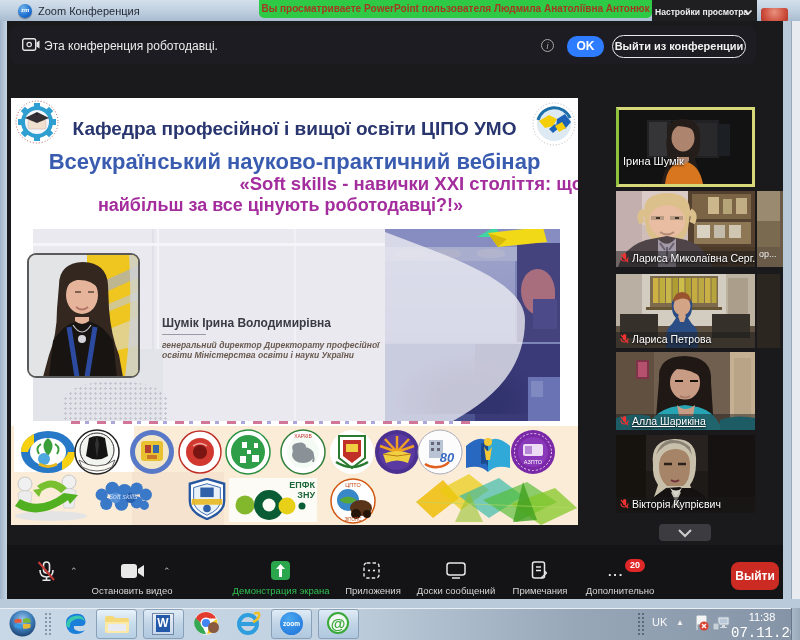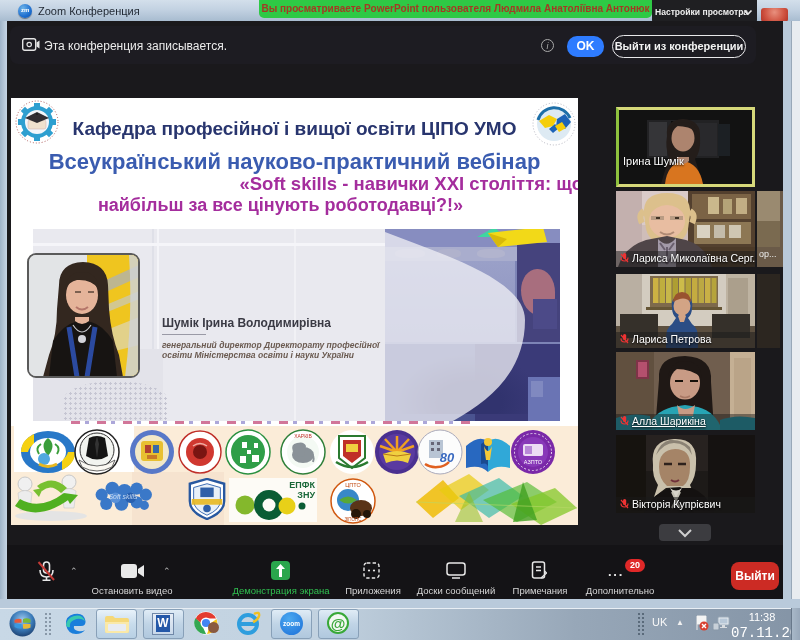--- a/index.html
+++ b/index.html
@@ -27,21 +27,21 @@
   </svg>
 
 <div class="abs" style="left:7px;top:21px;width:776px;height:578px;background:#1a191c;"></div>
 
 <div class="abs" style="left:10px;top:26px;width:746px;height:38px;background:#1d1c22;border-radius:8px;"></div>
 <svg class="abs" style="left:22px;top:38px;" width="18" height="13" viewBox="0 0 18 13">
     <rect x="0.7" y="0.7" width="13" height="11.6" rx="2" fill="none" stroke="#e4e4e4" stroke-width="1.4"></rect>
     <circle cx="7.2" cy="6.5" r="2.2" fill="none" stroke="#e4e4e4" stroke-width="1.2"></circle>
     <path d="M14.5 4.5 L17.5 2.5 V10.5 L14.5 8.5 Z" fill="#e4e4e4"></path>
   </svg>
-<div class="abs" style="left:44px;top:39px;color:#ececec;font-size:12px;white-space:nowrap;">Эта конференция записывается.</div>
+<div class="abs" style="left:44px;top:39px;color:#ececec;font-size:12px;white-space:nowrap;">Эта конференция роботодавці.</div>
 <div class="abs" style="left:541px;top:39px;width:13px;height:13px;border:1px solid #aaa;border-radius:50%;color:#aaa;font-size:9px;text-align:center;line-height:13px;font-style:italic;">i</div>
 <div class="abs" style="left:567px;top:36px;width:37px;height:21px;background:#2e7cff;border-radius:10px;color:#fff;font-size:12px;font-weight:bold;text-align:center;line-height:21px;">OK</div>
 <div class="abs" style="left:612px;top:35px;width:134px;height:23px;border:1.5px solid #e8e8ea;border-radius:12px;color:#f2f2f2;font-size:11px;font-weight:bold;text-align:center;line-height:20px;white-space:nowrap;">Выйти из конференции</div>
 
 <div class="abs" id="slide" style="left:11px;top:98px;width:567px;height:427px;background:#fff;overflow:hidden;">
 
   <svg class="abs" style="left:4px;top:2px;" width="44" height="44" viewBox="0 0 44 44">
     <circle cx="22" cy="22" r="21" fill="#fff" stroke="#b06060" stroke-width="1" stroke-dasharray="1 2"></circle>
     <circle cx="22" cy="22" r="16" fill="#2e9fd0"></circle>
     <g fill="#2e9fd0">

